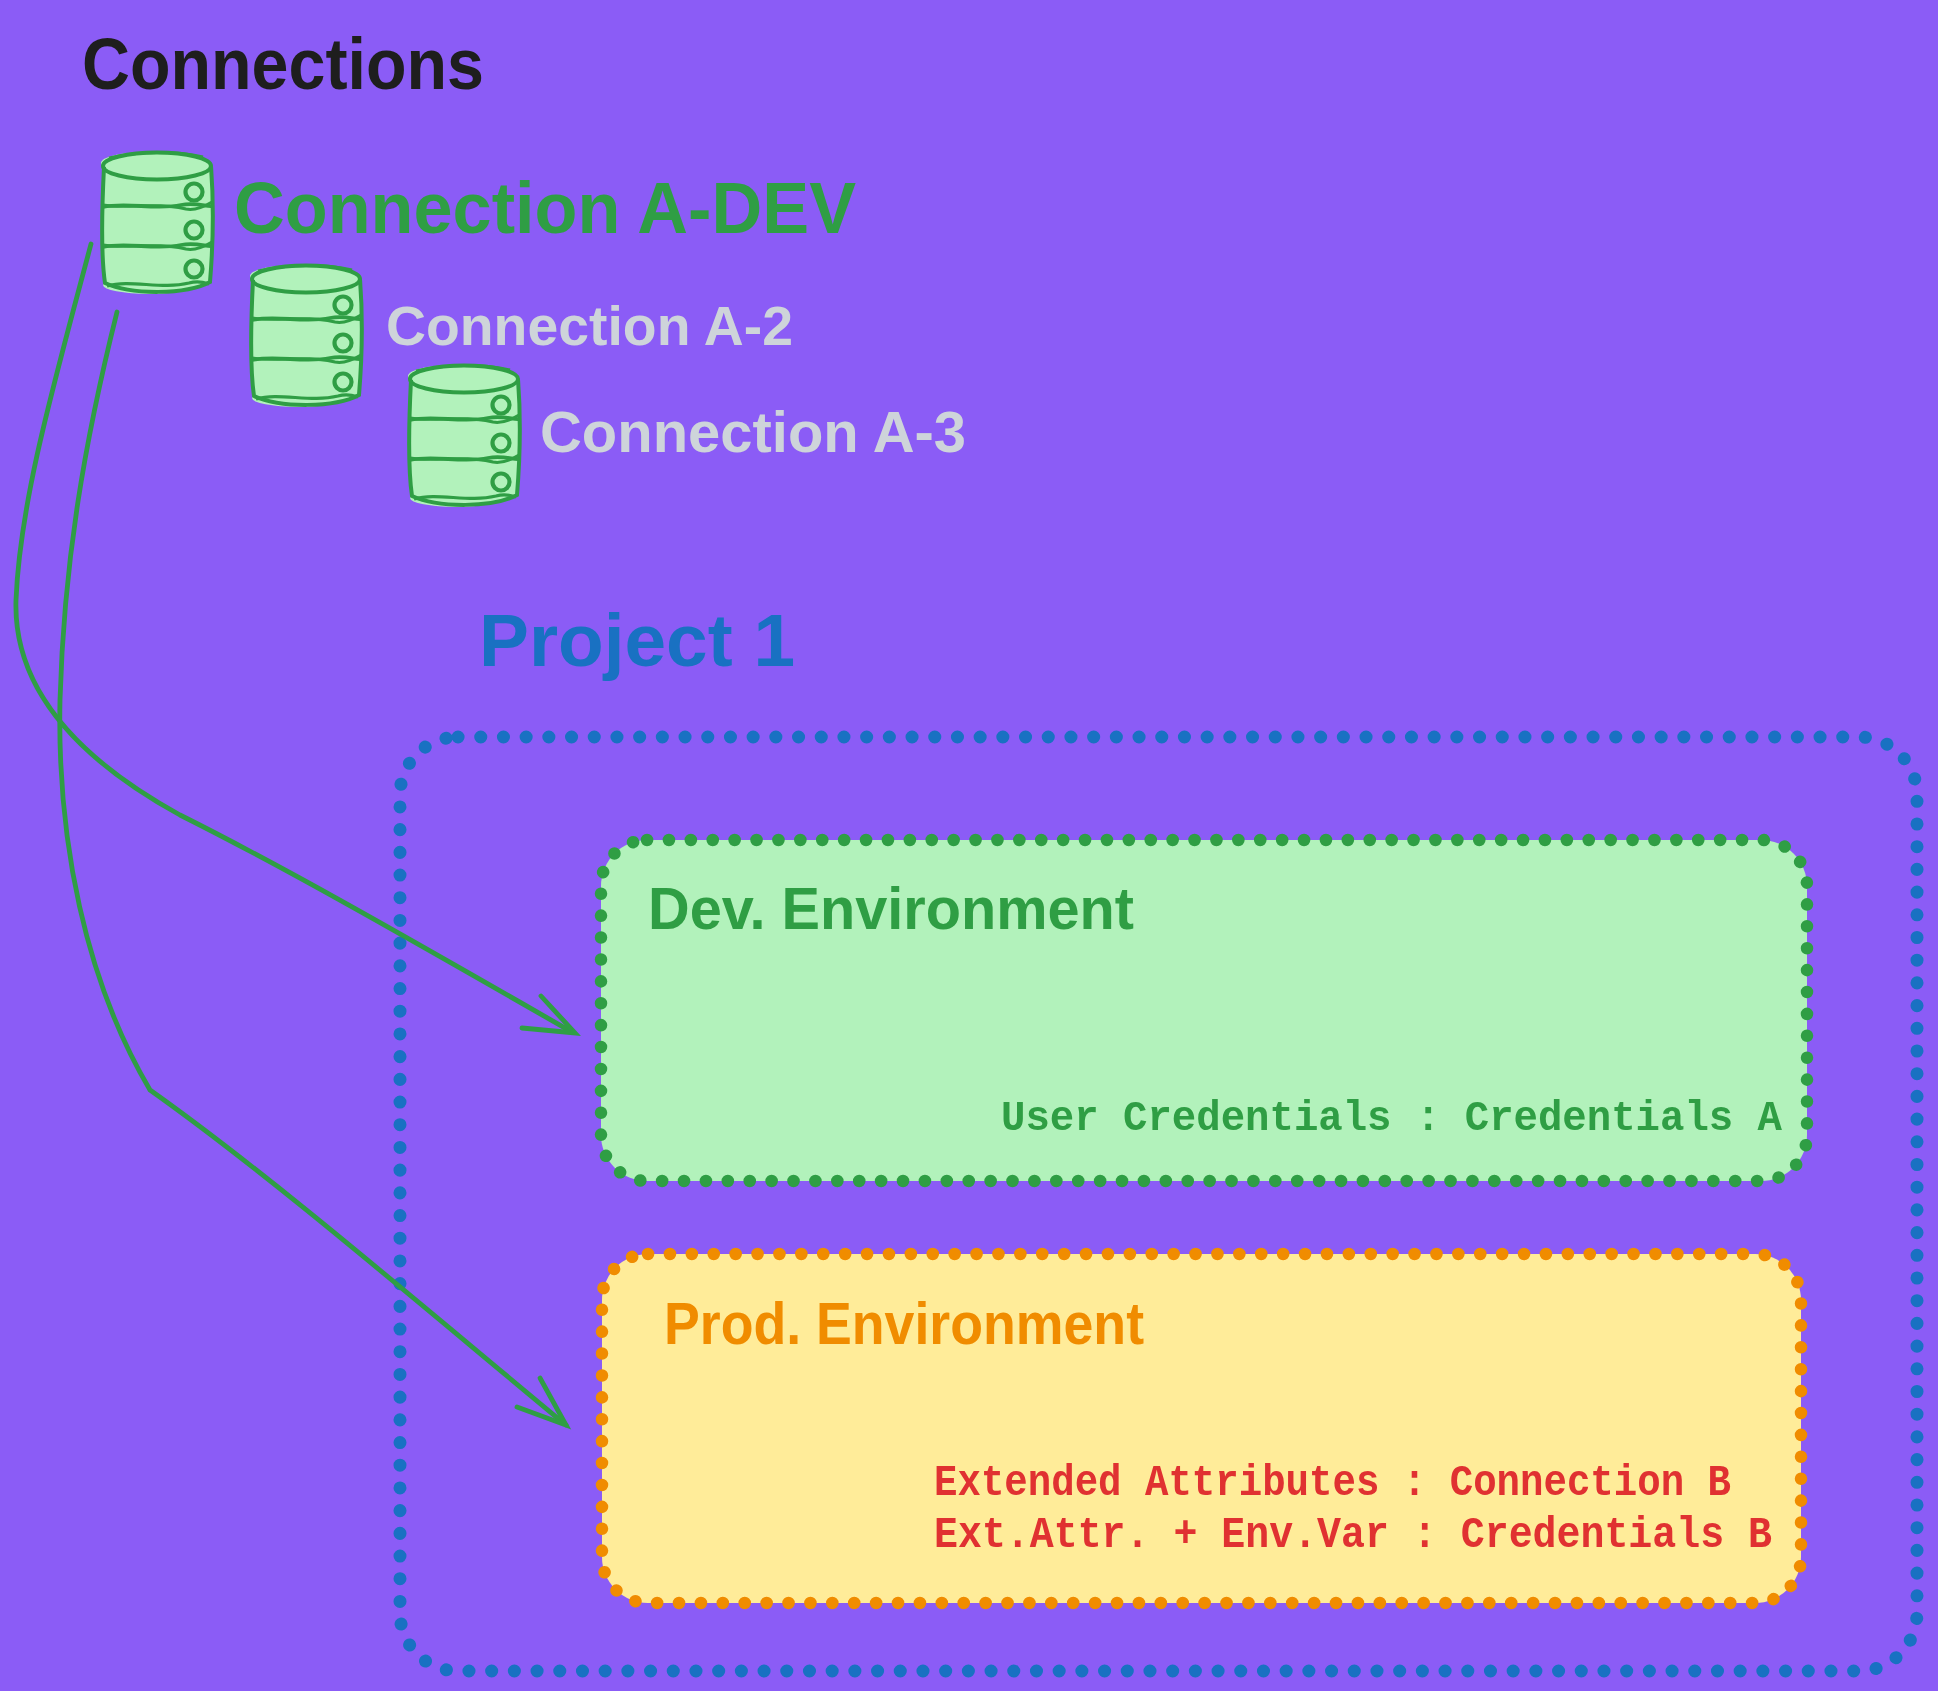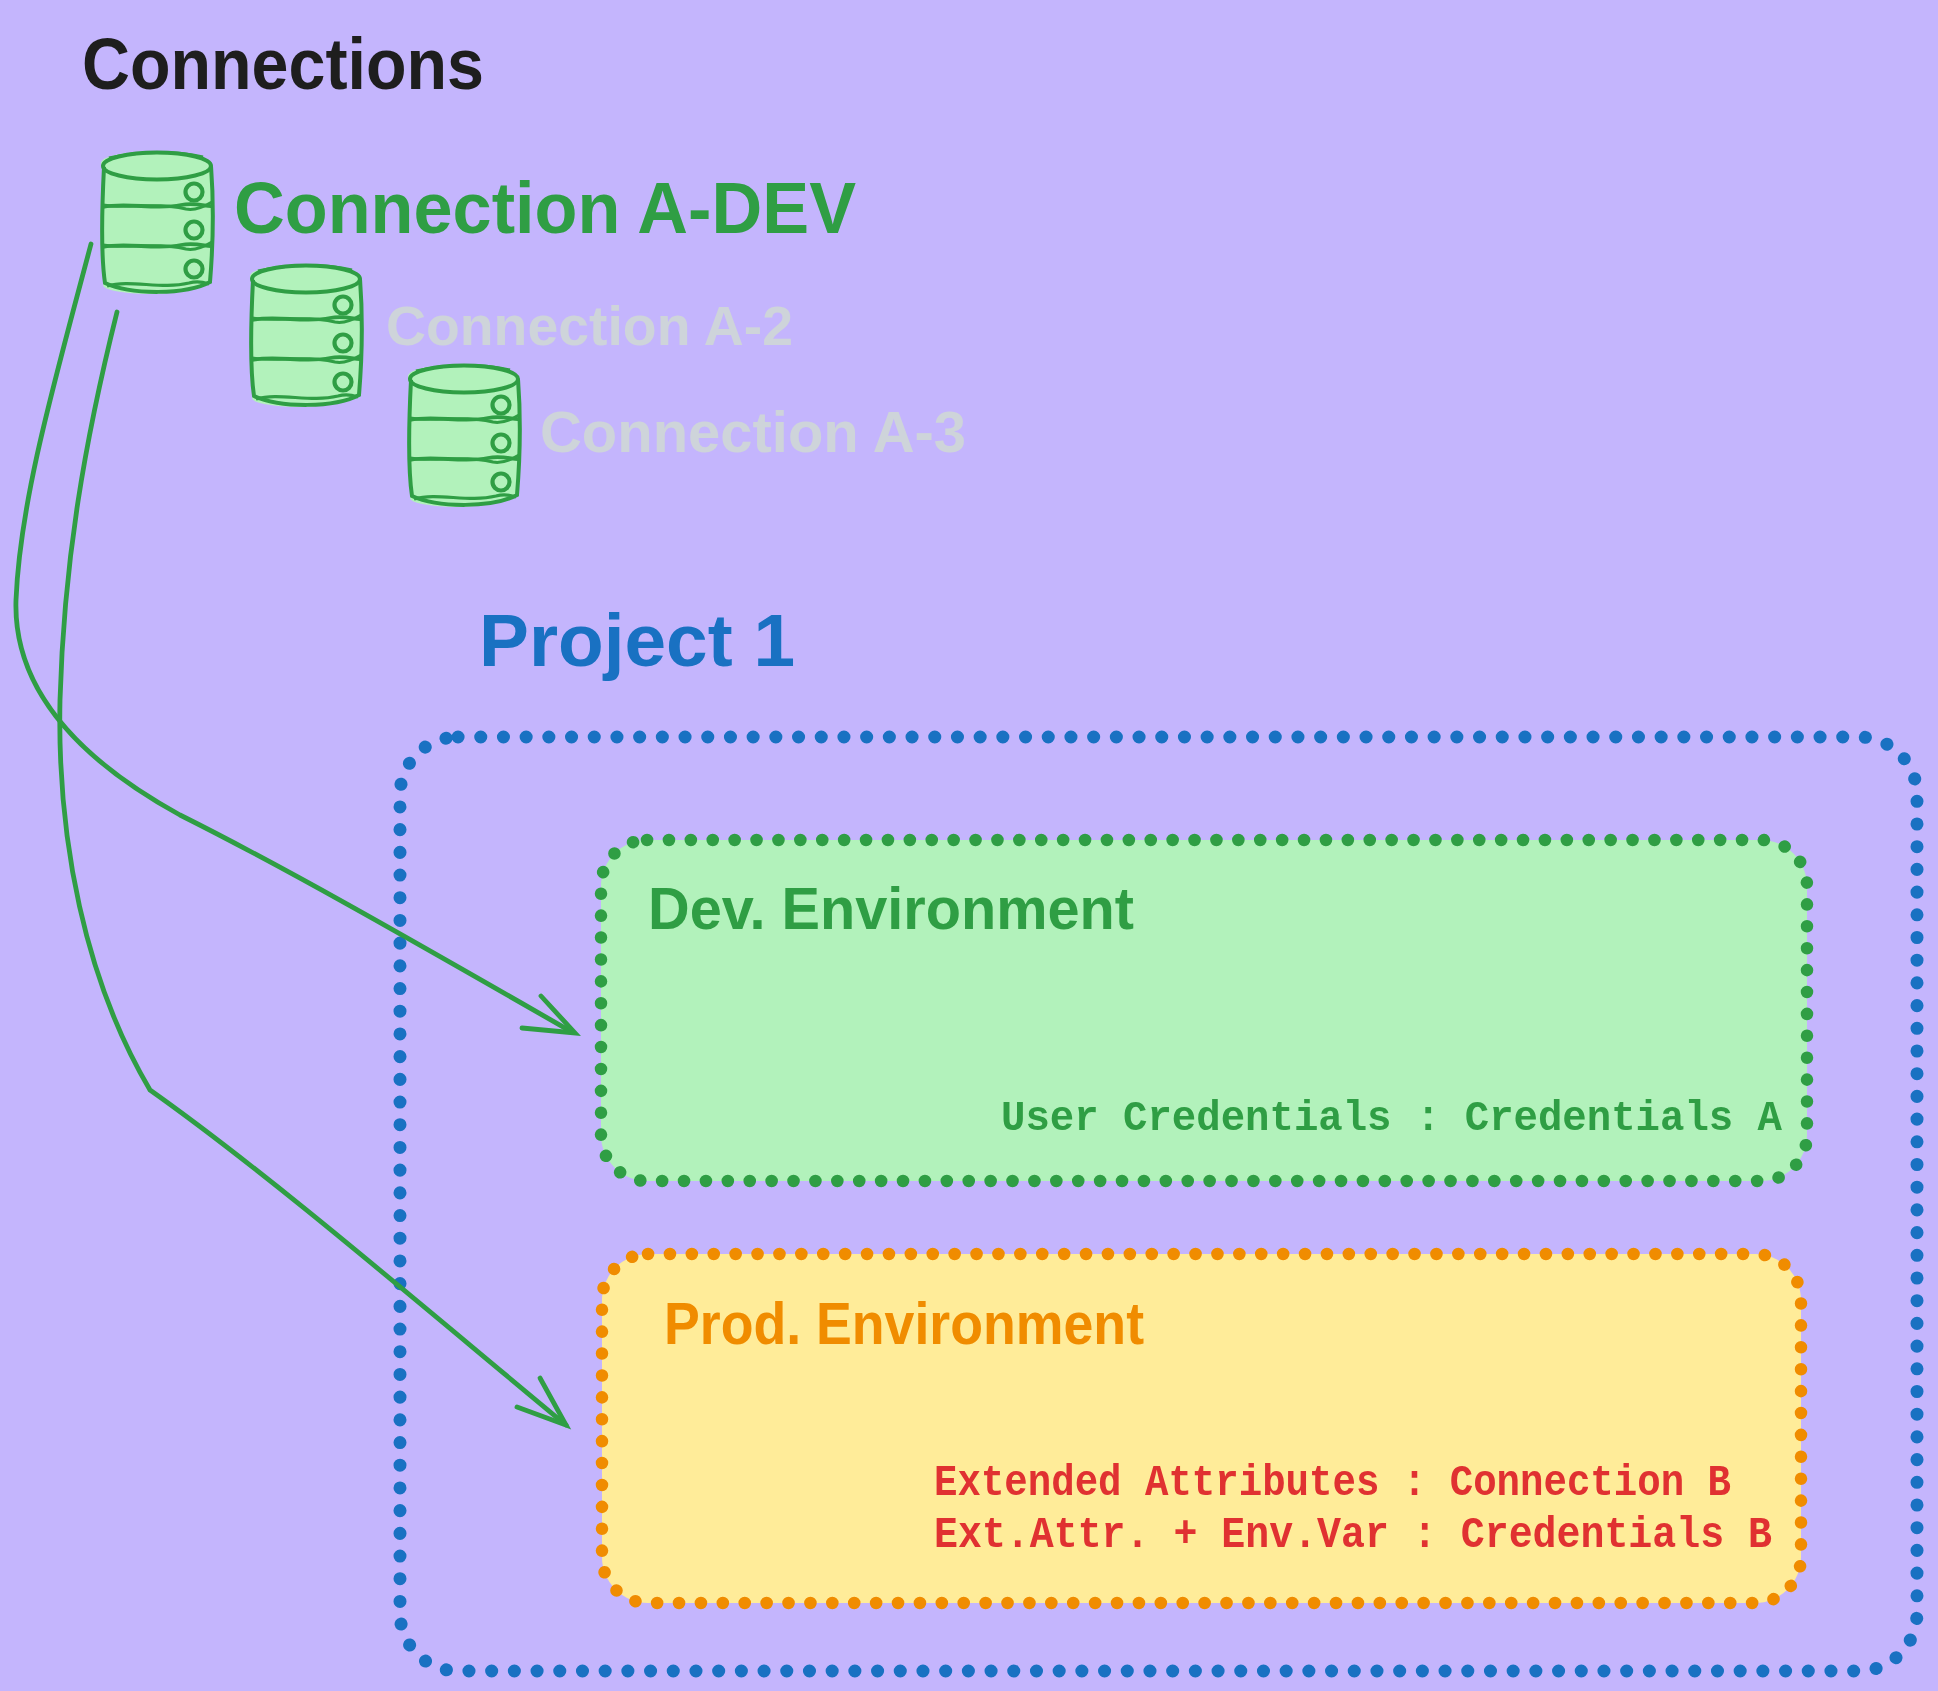--- a/index.html
+++ b/index.html
@@ -1,16 +1,16 @@
 <!DOCTYPE html>
 <html><head>
 <meta charset="utf-8">
 <style>
   html,body{margin:0;padding:0;background:#ffffff;}
-  #canvas{position:relative;width:1938px;height:1691px;background:#c4b5fd;overflow:hidden;}
+  #canvas{position:relative;width:1938px;height:1691px;background:#8b5cf6;overflow:hidden;}
   svg{position:absolute;top:0;left:0;}
   text{font-family:"Liberation Sans", sans-serif;}
   .mono{font-family:"Liberation Mono", monospace;font-weight:bold;}
 </style>
 </head>
 <body>
 <div id="canvas">
 <svg width="1938" height="1691" viewBox="0 0 1938 1691">
   <defs>
     <g id="cyl">

